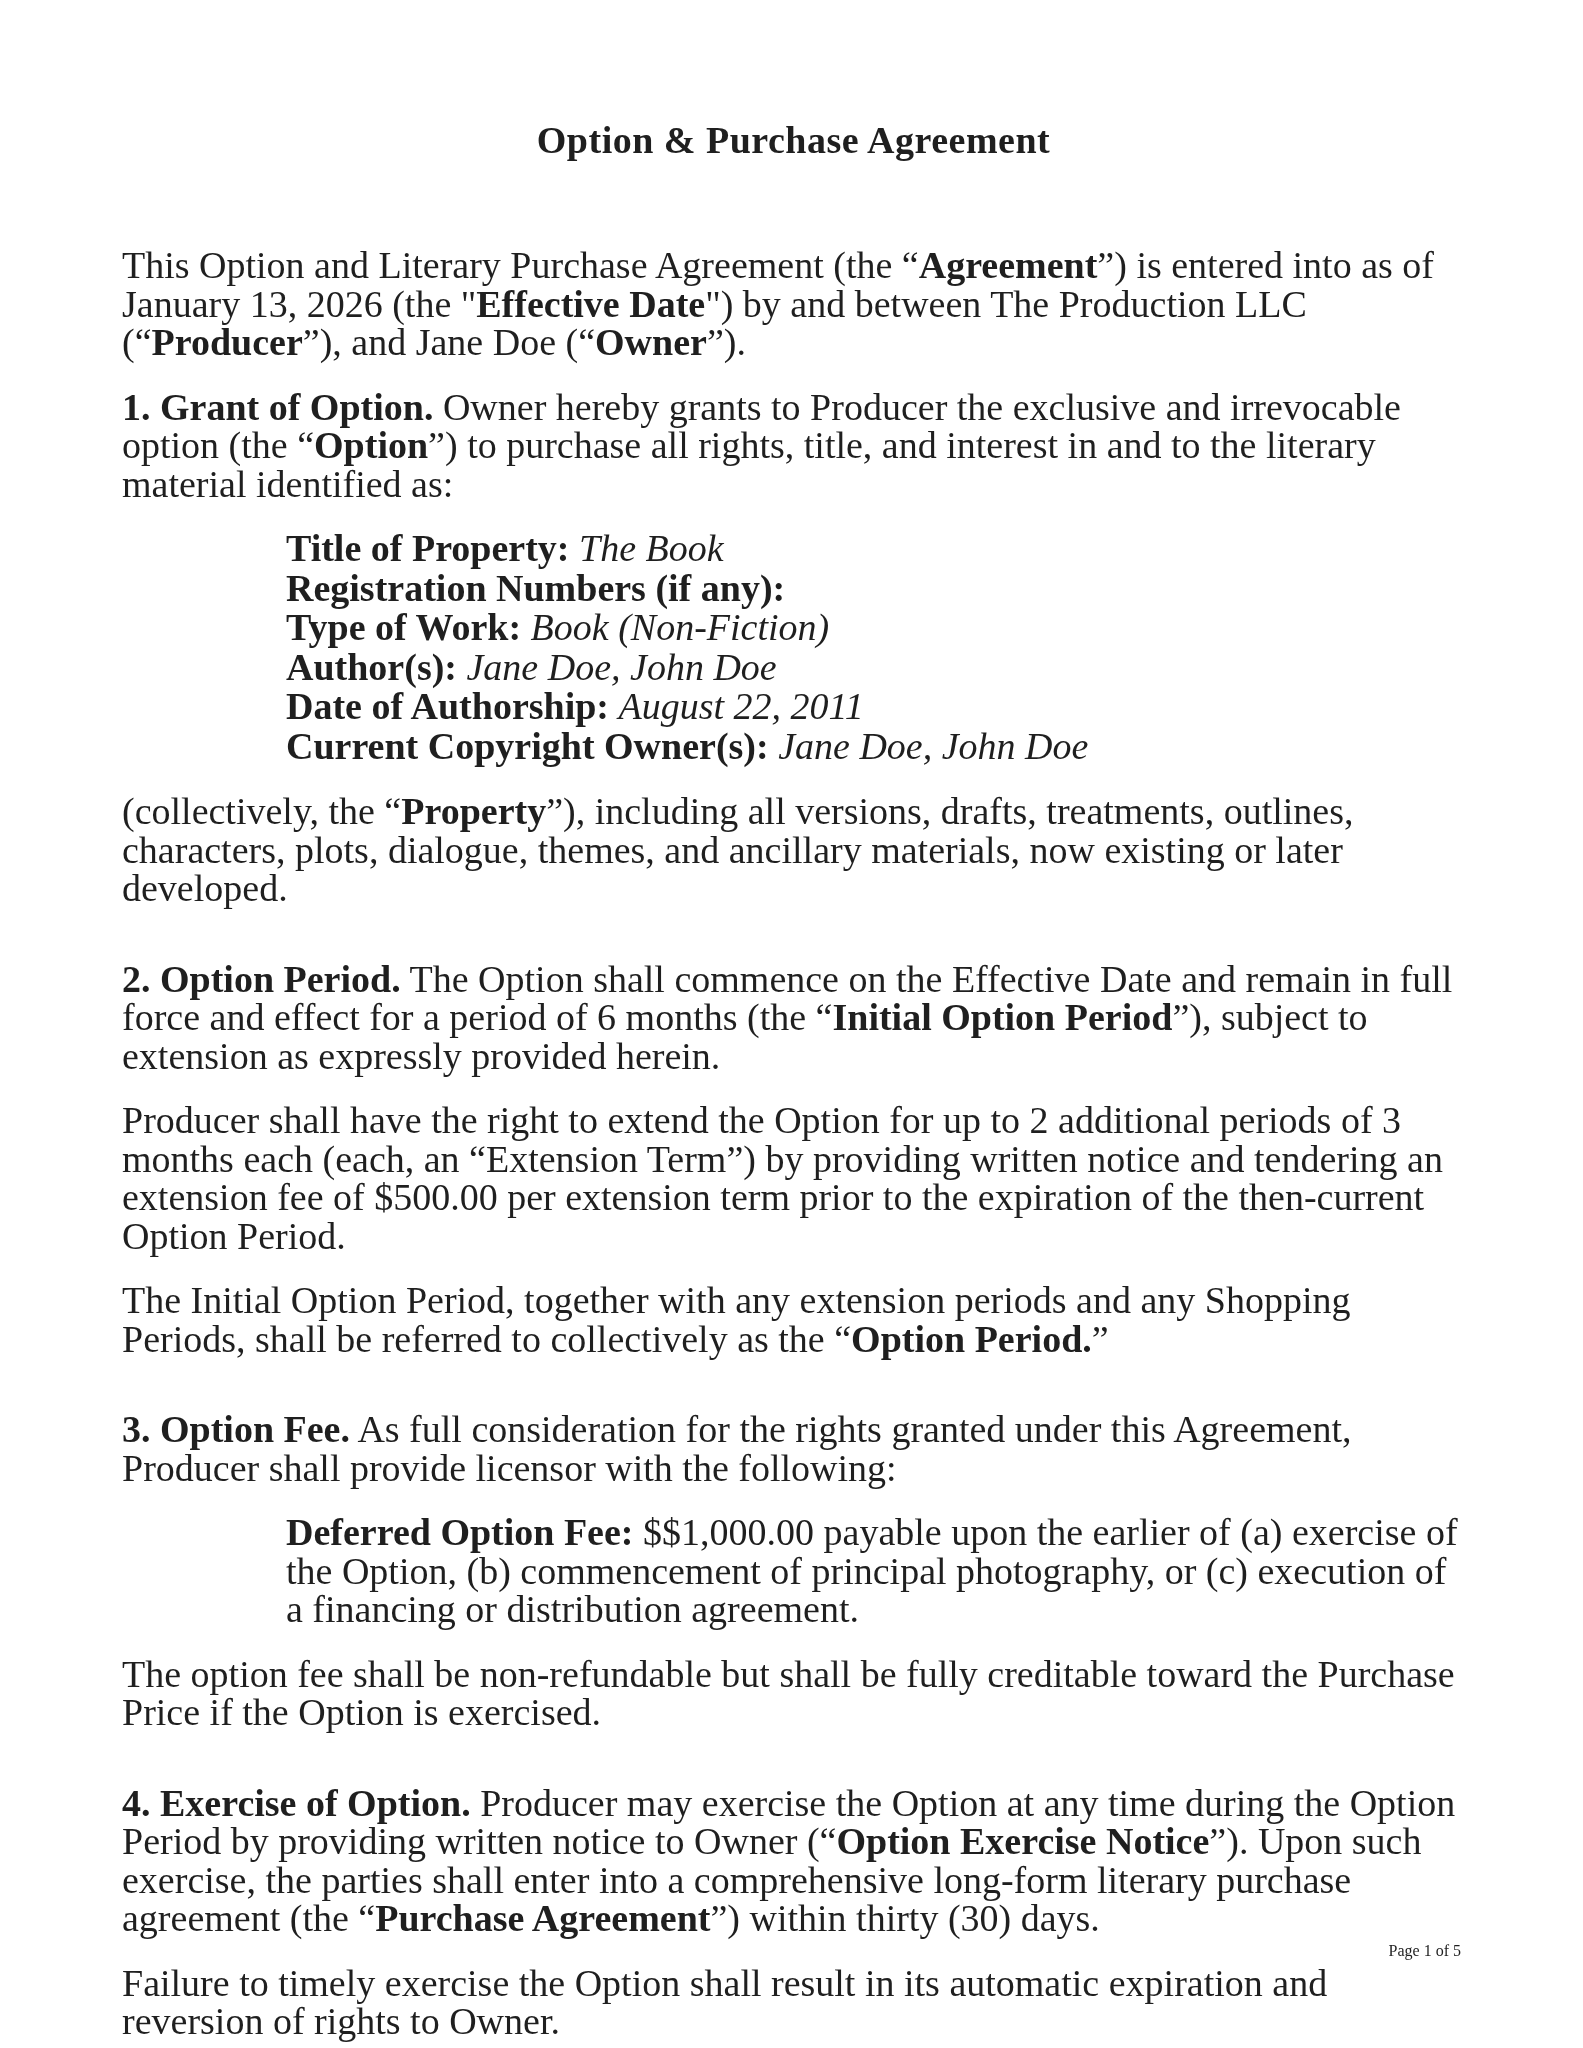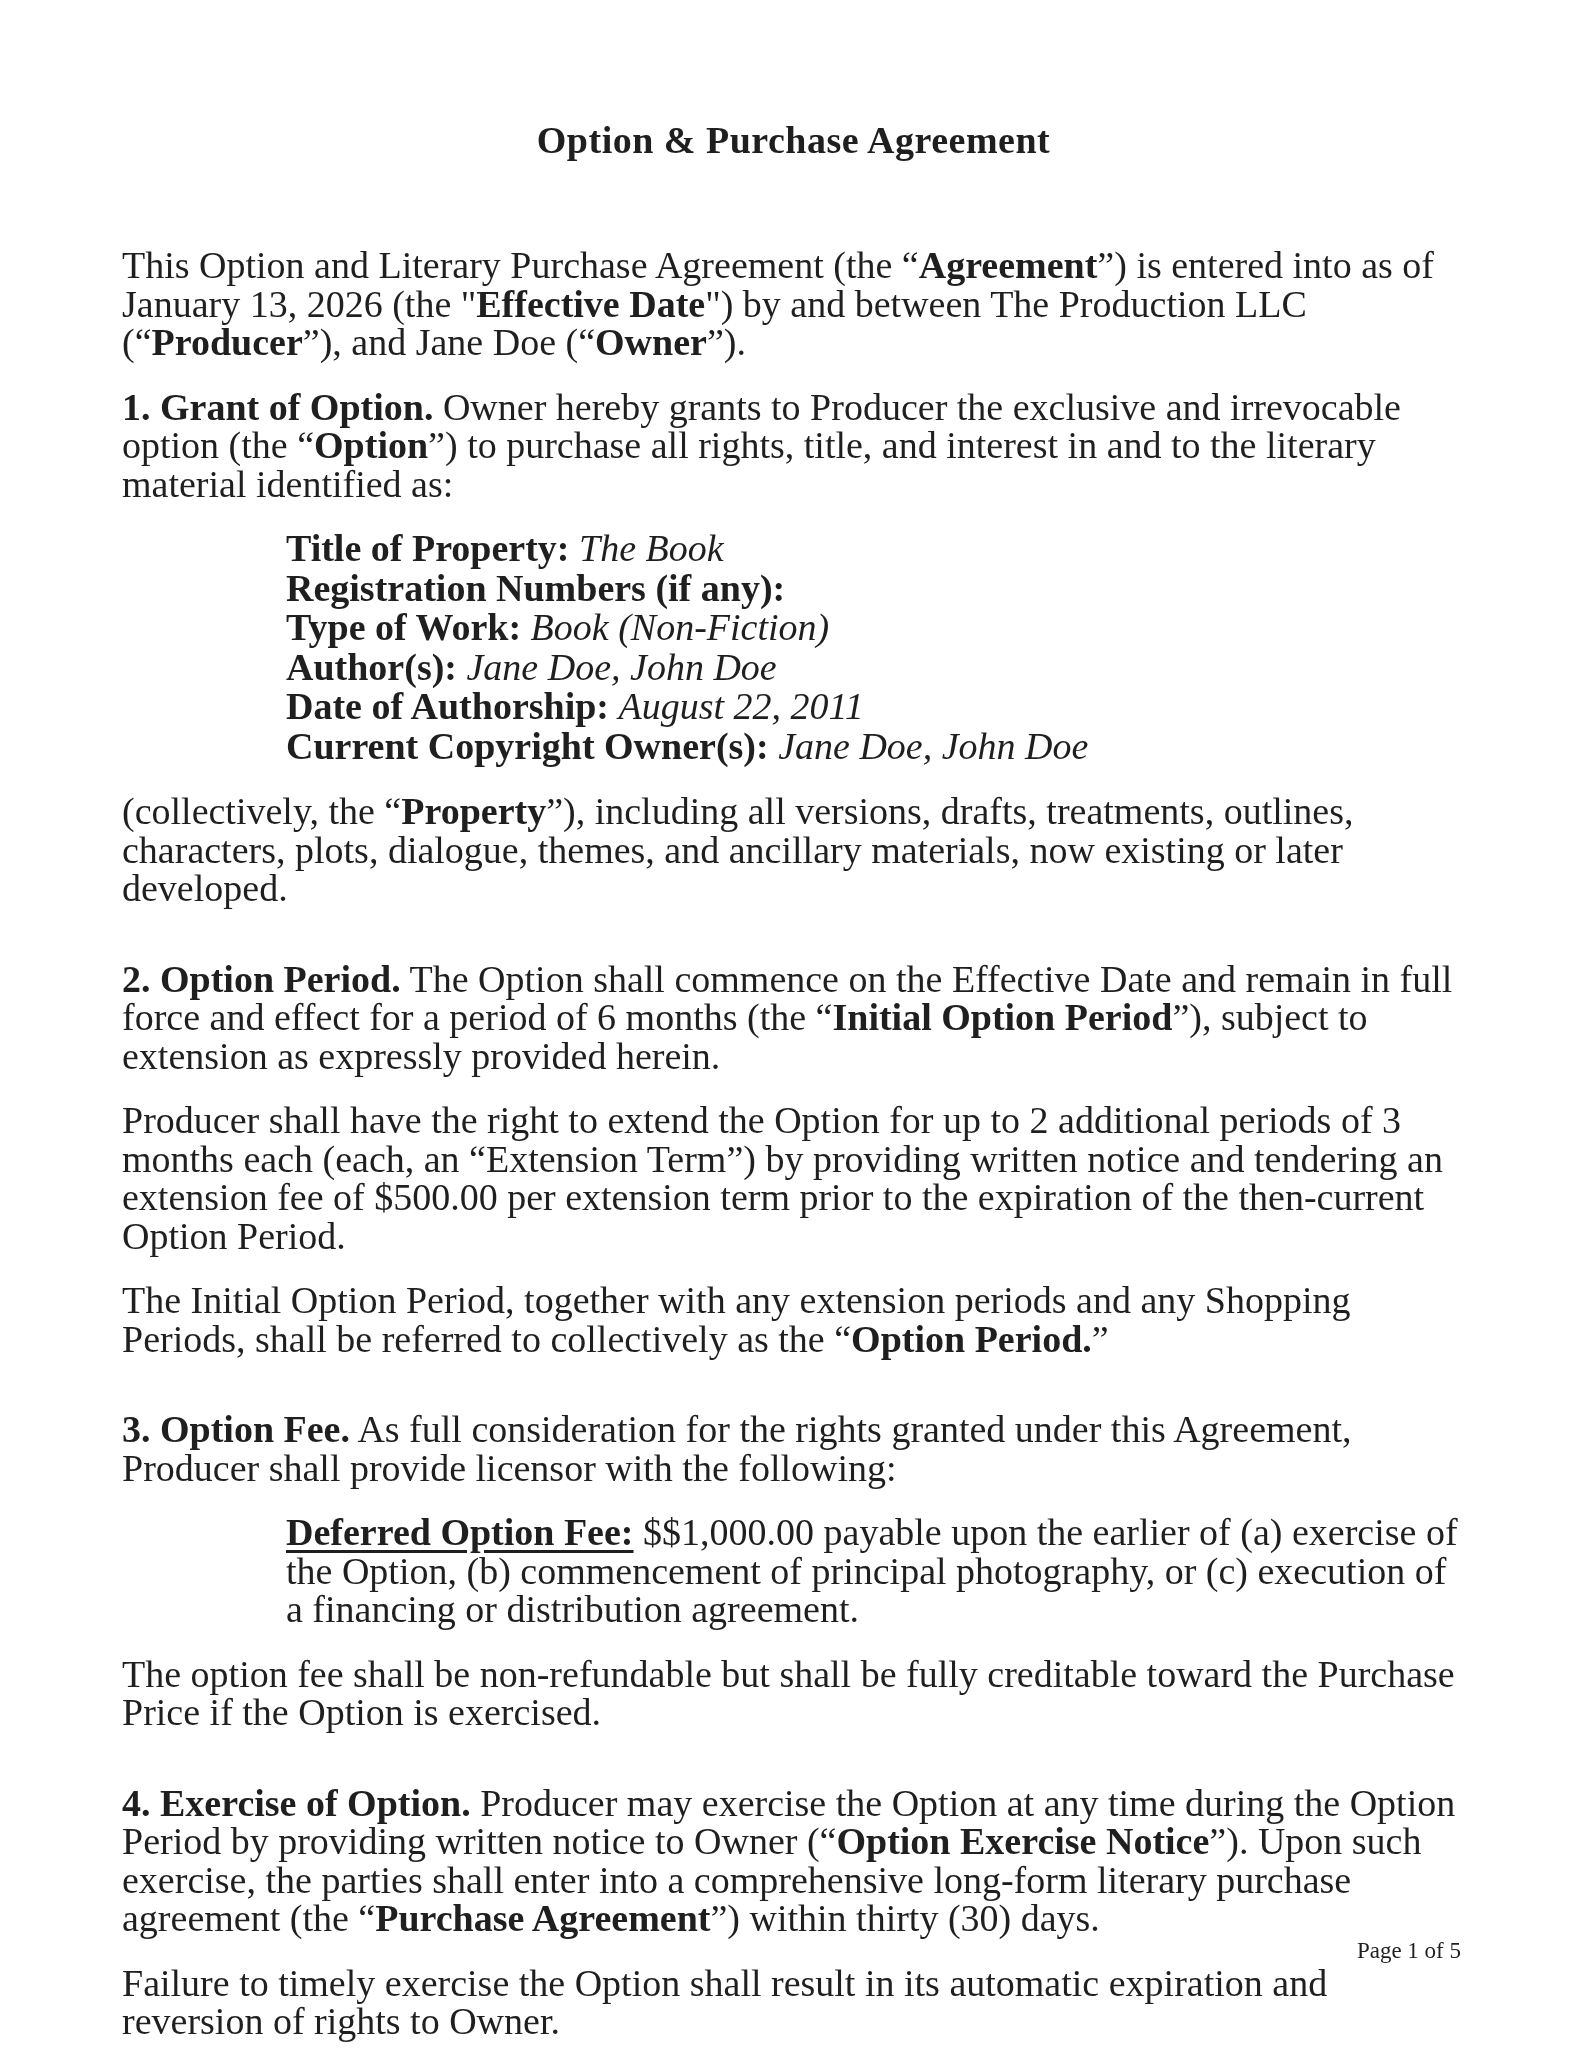--- a/index.html
+++ b/index.html
@@ -29,26 +29,26 @@
     line-height: 38.5px;
     margin: 0 0 26px 0;
     text-align: left;
   }
   .indent { margin-left: 164px; }
   .list .line { line-height: 39.5px; }
   .gap-before { margin-top: 52px; }
   .gap-small { margin-top: 18px; }
   .r-b { font-weight: bold; }
   .r-i { font-style: italic; }
-  .r-u { text-decoration: underline; text-underline-offset: 5px; }
+  .r-u { text-underline-offset: 5px; }
   .footer {
     position: absolute;
     top: 1936px;
     right: 122px;
-    font-size: 23px;
+    font-size: 16px;
     line-height: 30px;
   }
 </style>
 </head>
 <body>
 
 <div class="page">
   <h1 class="title">Option &amp; Purchase Agreement</h1>
   <div class="doc-body">
       <div class="block">

